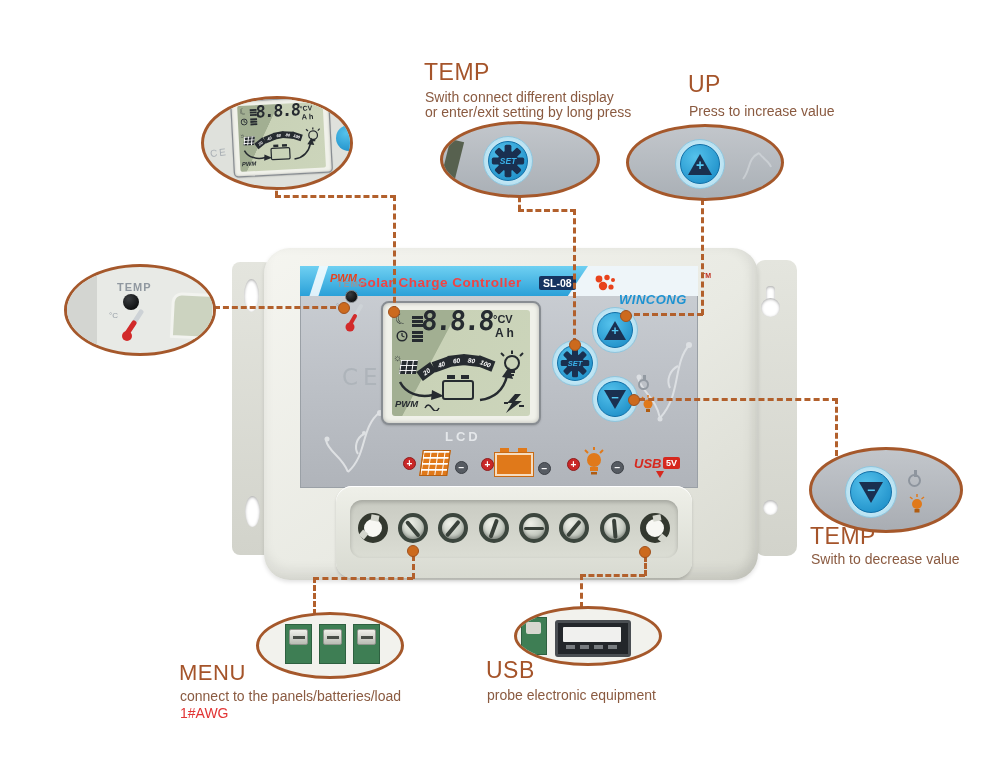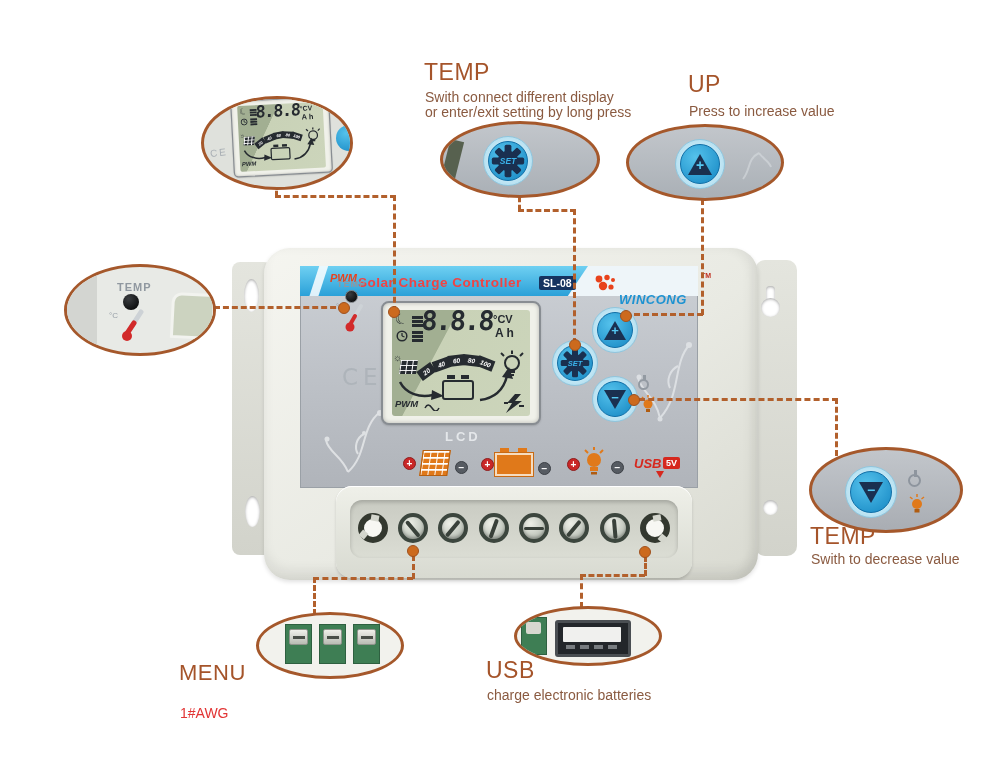--- a/index.html
+++ b/index.html
@@ -472,18 +472,19 @@
   <div class="desc" style="left:425px;top:104px;text-align:center;">or enter/exit setting by long press</div>
 
   <div class="heading" style="left:688px;top:71px;">UP</div>
   <div class="desc" style="left:689px;top:103px;">Press to increase value</div>
 
 
   <div class="heading" style="left:810px;top:523px;">TEMP</div>
   <div class="desc" style="left:811px;top:551px;">Swith to decrease value</div>
 
   <div class="heading" style="left:179px;top:660px;font-size:22px;">MENU</div>
+  <div class="desc" style="left:180px;top:688px;">connect to the panels/batteries/load</div>
   <div class="desc red-text" style="left:180px;top:705px;">1#AWG</div>
 
   <div class="heading" style="left:486px;top:657px;">USB</div>
-  <div class="desc" style="left:487px;top:687px;">charge electronic batteries</div>
+  <div class="desc" style="left:487px;top:687px;">probe electronic equipment</div>
 
 </div>
 
 </body></html>

